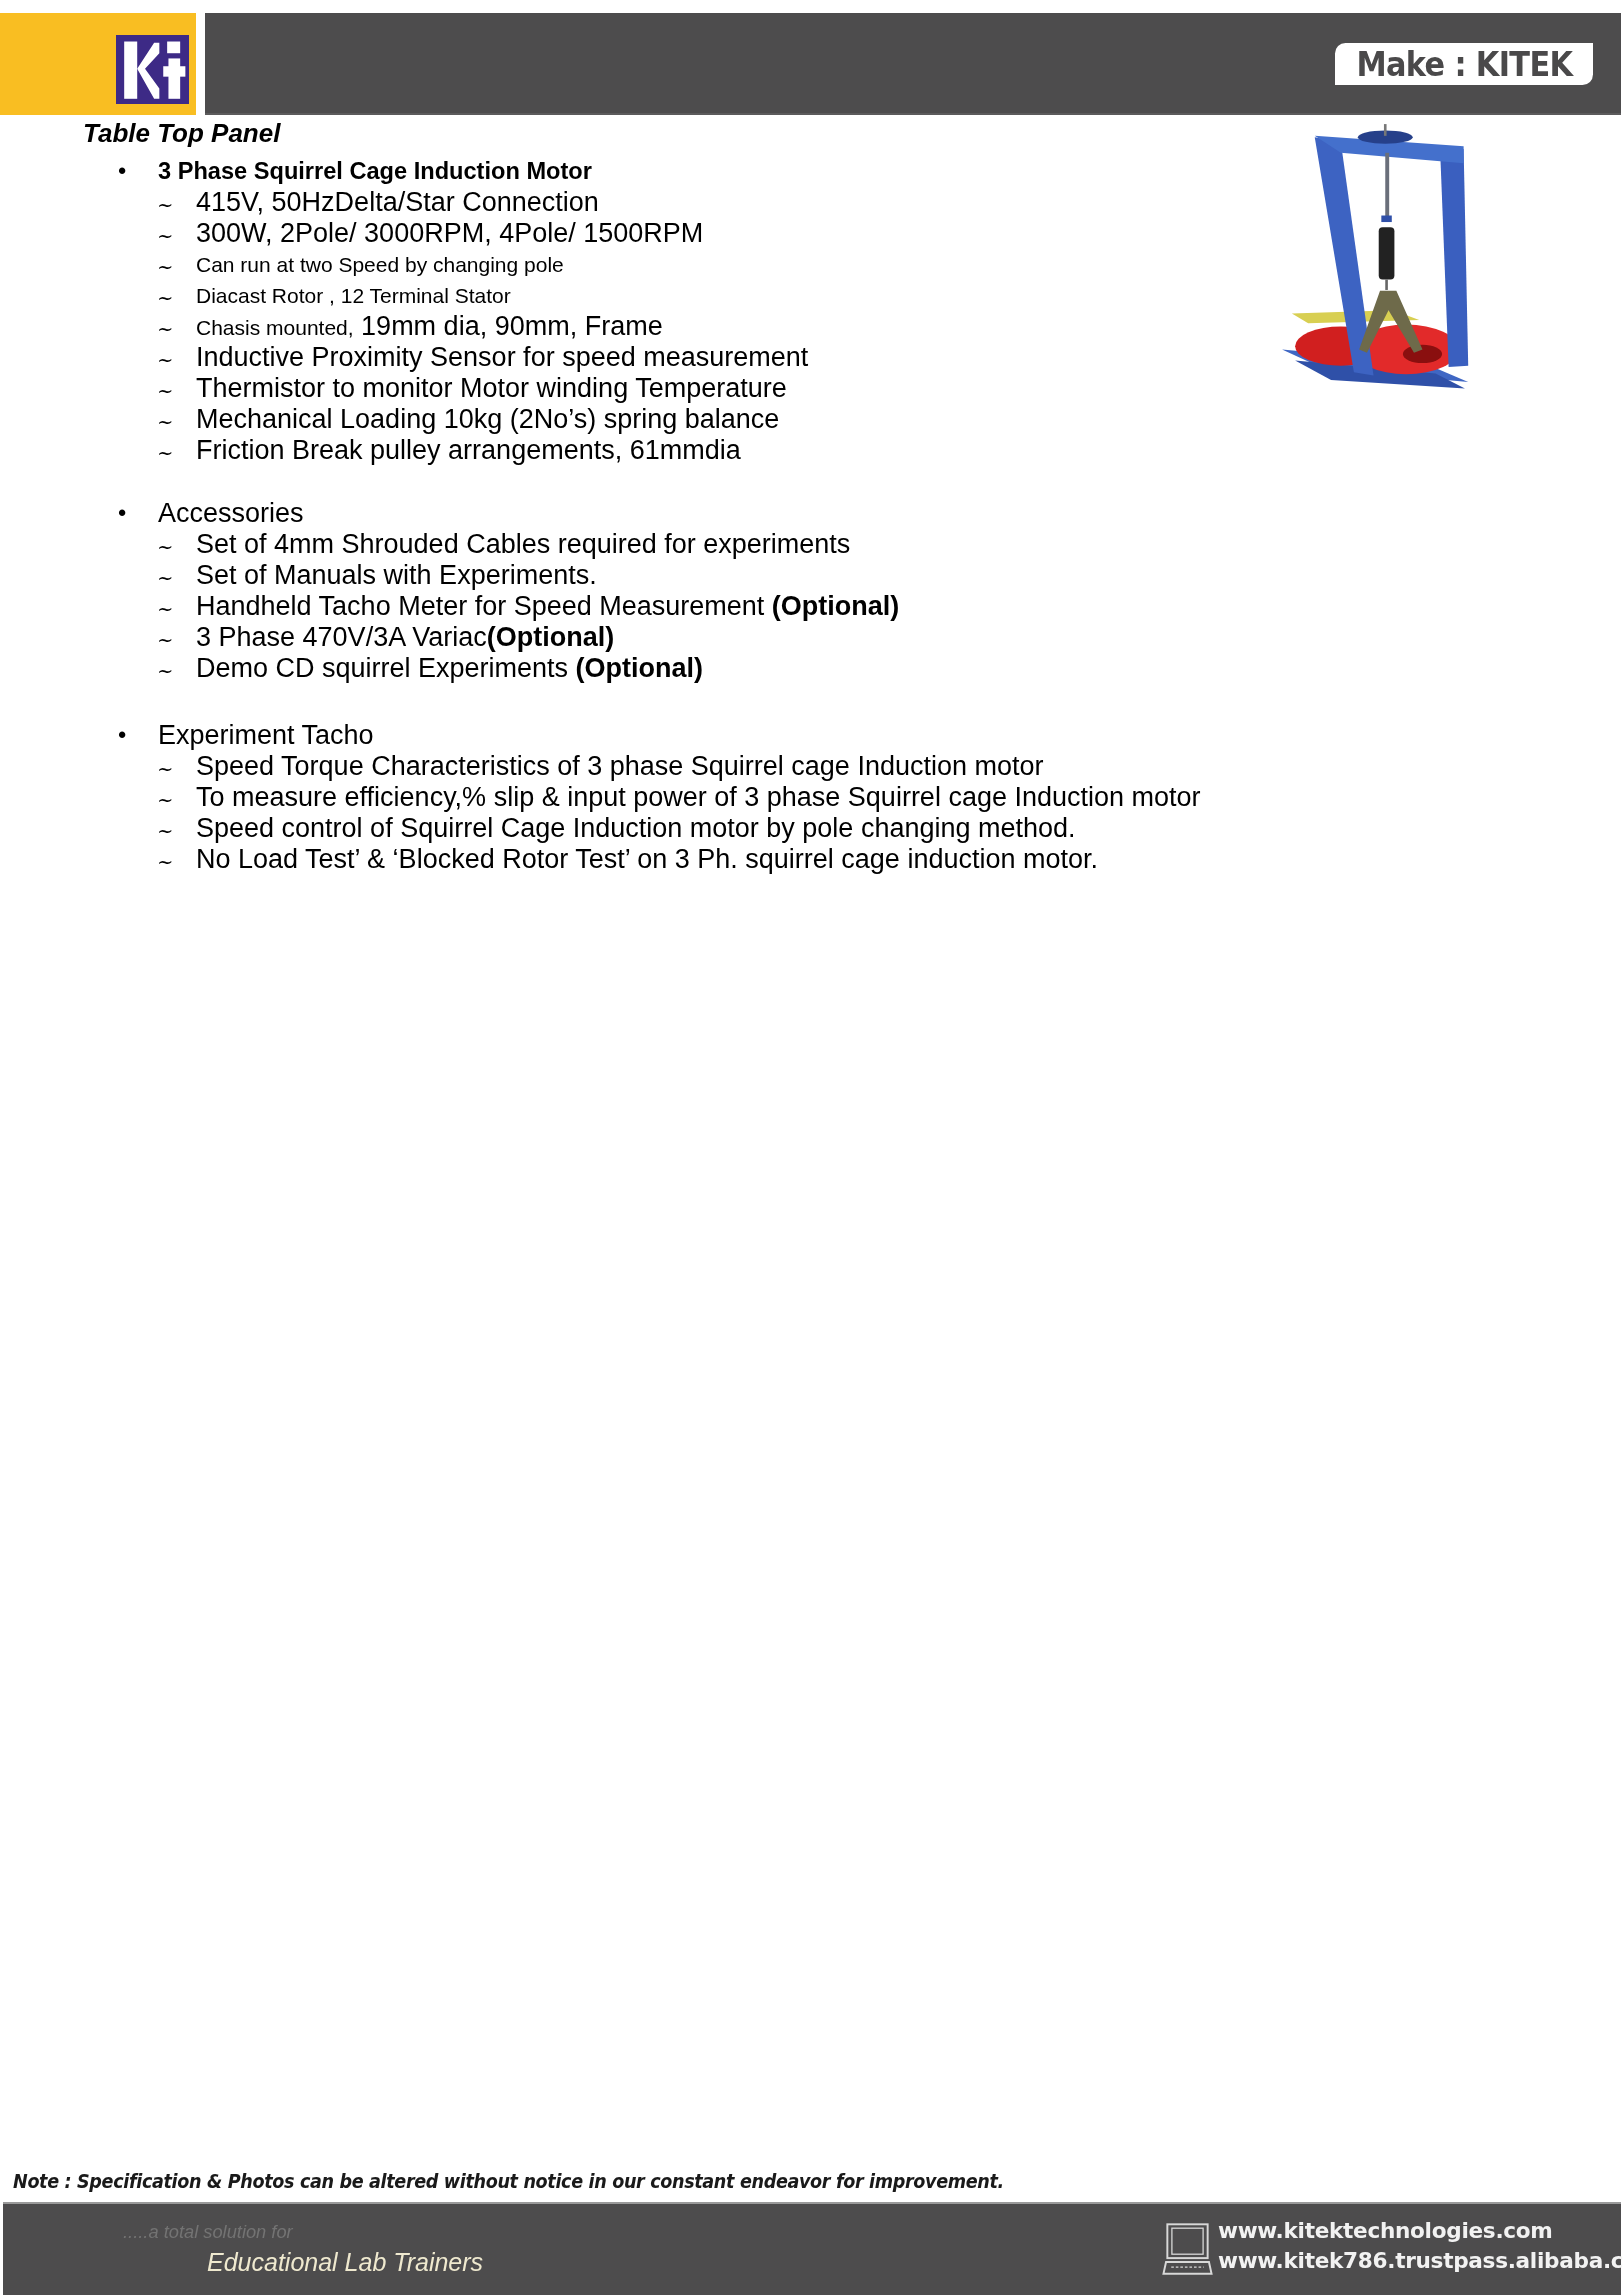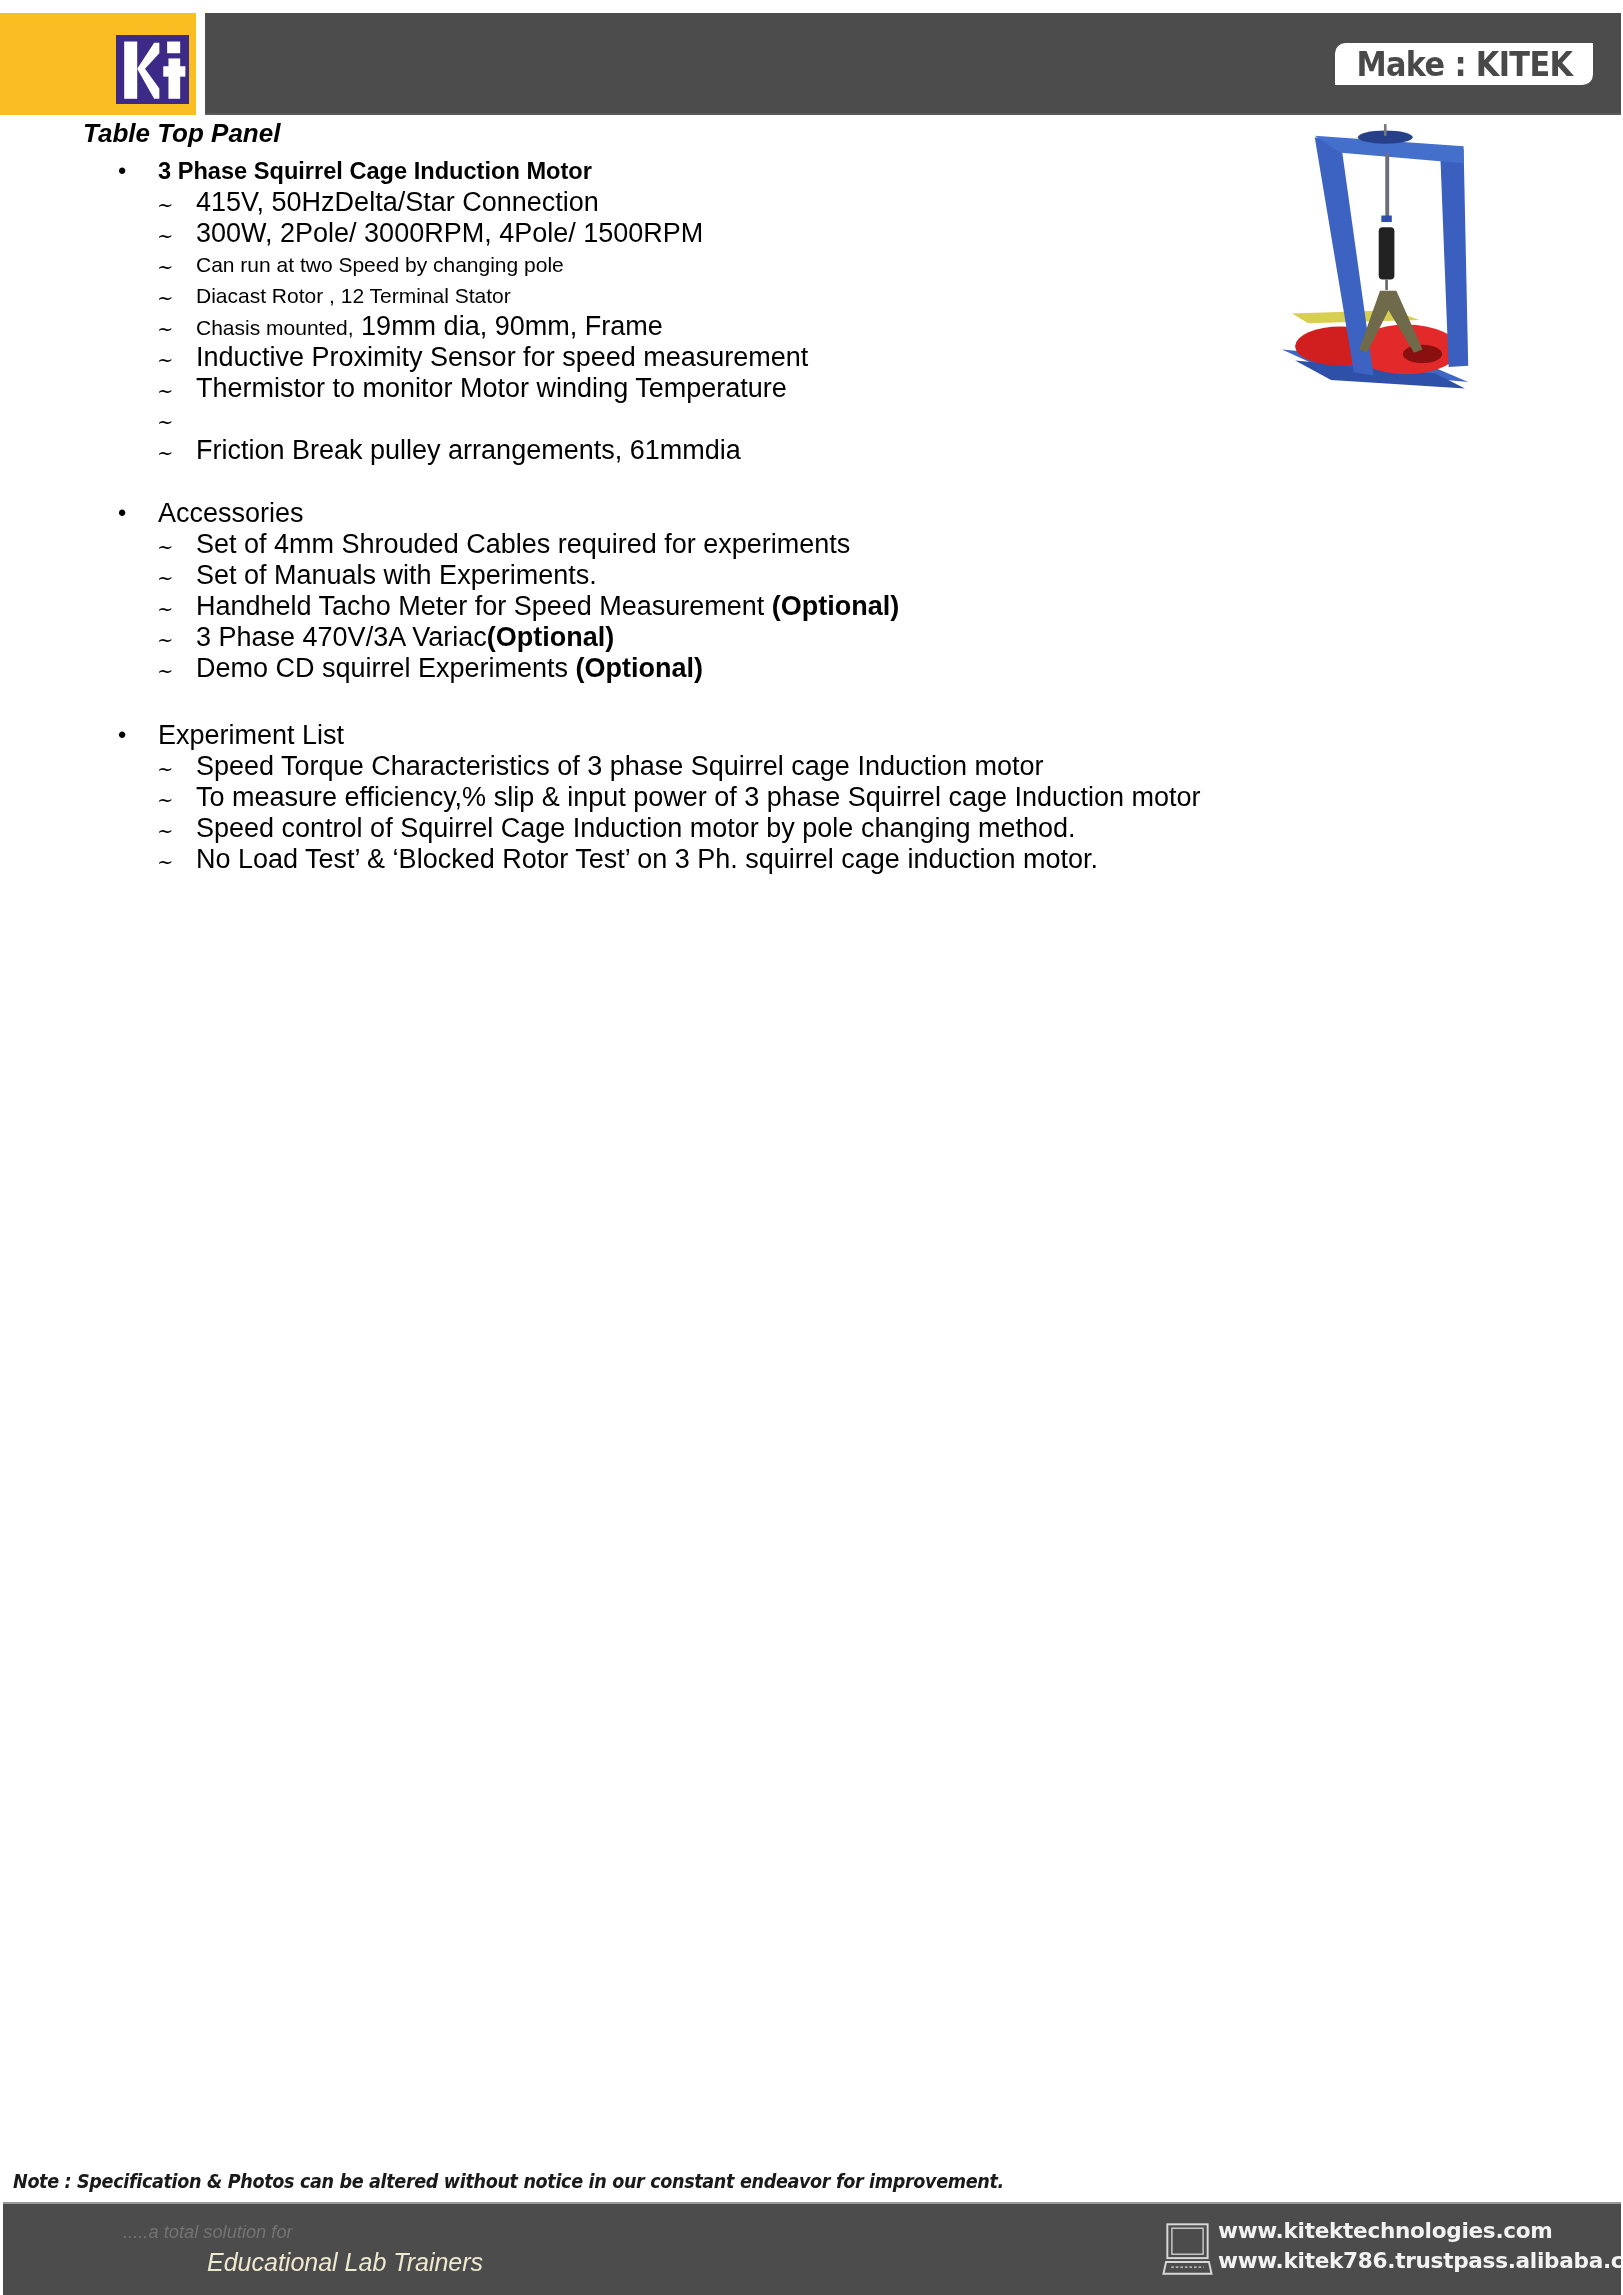--- a/index.html
+++ b/index.html
@@ -101,20 +101,21 @@
   <div class="item">
     <span class="tilde">~</span>
     <span class="item-text lg">Inductive Proximity Sensor for speed measurement</span>
   </div>
   <div class="item">
     <span class="tilde">~</span>
     <span class="item-text lg">Thermistor to monitor Motor winding Temperature</span>
   </div>
   <div class="item">
     <span class="tilde">~</span>
+    <span class="item-text lg">Mechanical Loading 10kg (2No’s) spring balance</span>
   </div>
   <div class="item">
     <span class="tilde">~</span>
     <span class="item-text lg">Friction Break pulley arrangements, 61mmdia</span>
   </div>
 </div>
 
 <div class="sec" style="top:498px">
   <div class="sec-head">
     <span class="bullet">•</span>
@@ -138,21 +139,21 @@
   </div>
   <div class="item">
     <span class="tilde">~</span>
     <span class="item-text lg"><span style="white-space:pre">Demo CD squirrel Experiments </span><span class="b">(Optional)</span></span>
   </div>
 </div>
 
 <div class="sec" style="top:720px">
   <div class="sec-head">
     <span class="bullet">•</span>
-    <span class="sec-head-text lg">Experiment List</span>
+    <span class="sec-head-text lg">Experiment Tacho</span>
   </div>
   <div class="item">
     <span class="tilde">~</span>
     <span class="item-text lg">Speed Torque Characteristics of 3 phase Squirrel cage Induction motor</span>
   </div>
   <div class="item">
     <span class="tilde">~</span>
     <span class="item-text lg">To measure efficiency,% slip &amp; input power of 3 phase Squirrel cage Induction motor</span>
   </div>
   <div class="item">

